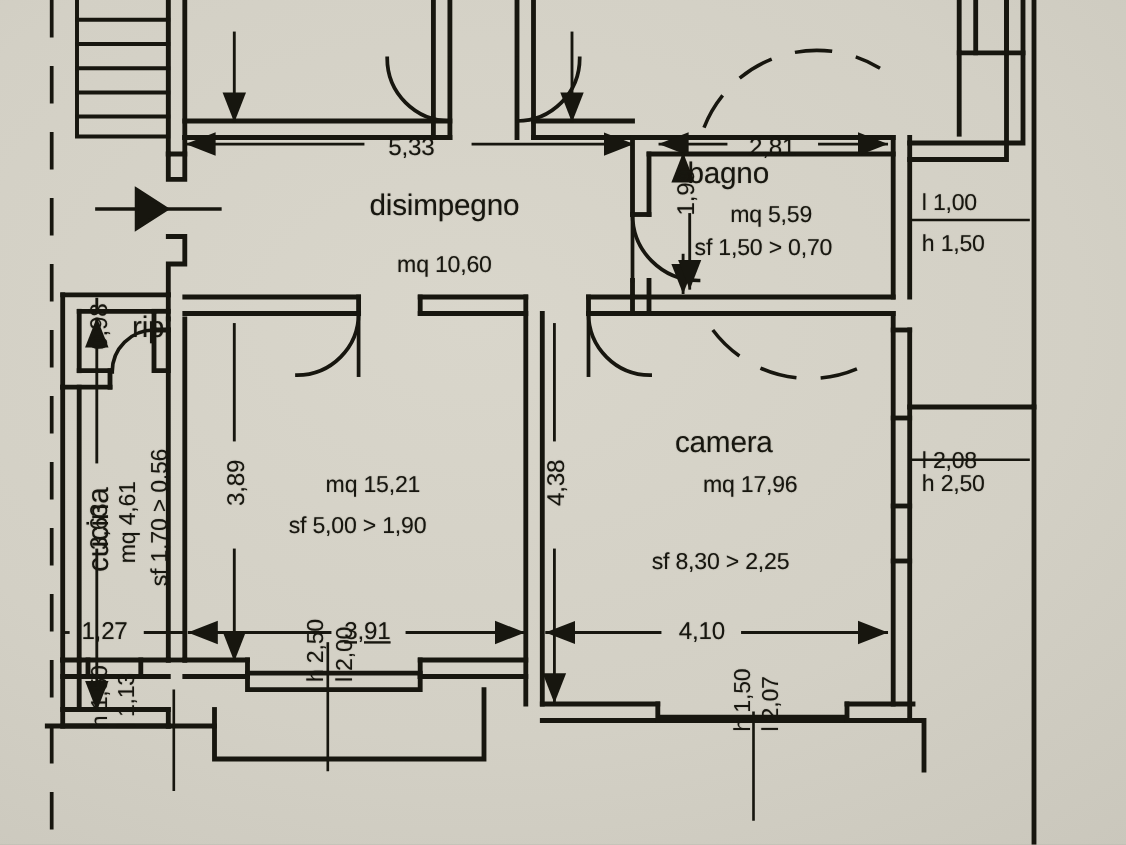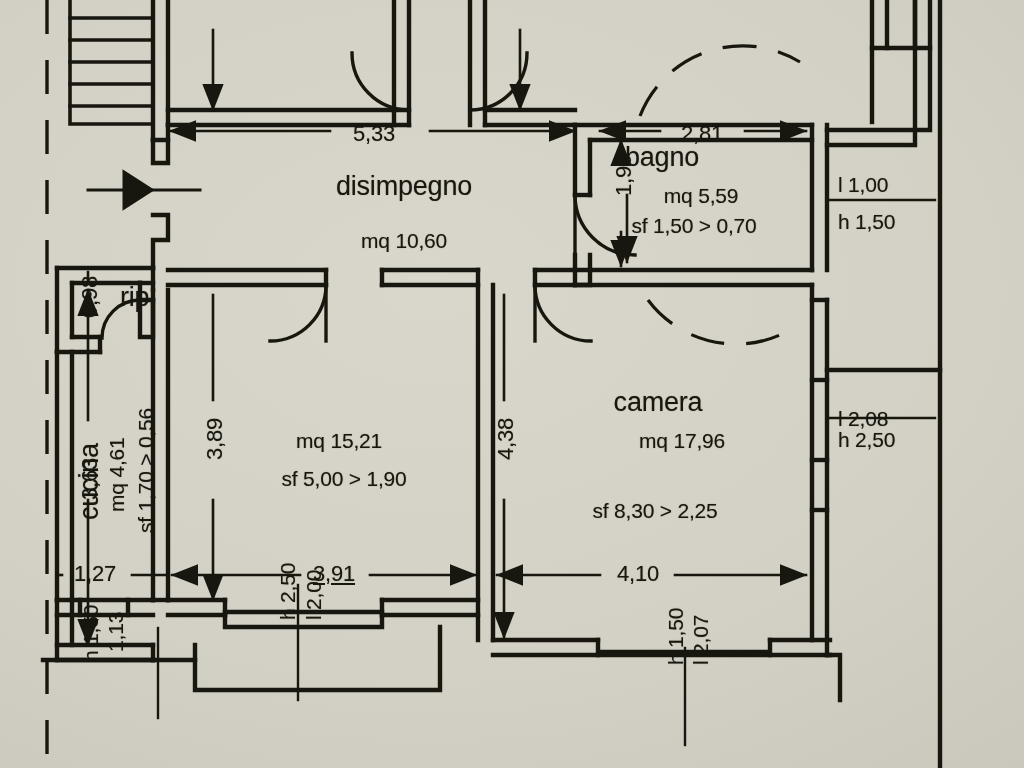--- a/index.html
+++ b/index.html
@@ -291,21 +291,21 @@
   </svg>
 
   <div class="lbl room-name ctr" style="left:404px; top:172px;">disimpegno</div>
   <div class="lbl room-sub ctr" style="left:404px; top:202px;margin-top:28px;">mq 10,60</div>
 
   <div class="lbl room-name ctr" style="left:662px; top:143px;">bagno</div>
   <div class="lbl room-sub ctr" style="left:701px; top:185px;">mq 5,59</div>
   <div class="lbl room-sub ctr" style="left:694px; top:215px;">sf 1,50 &gt; 0,70</div>
 
   <div class="lbl room-sub ctr" style="left:339px; top:430px;">mq 15,21</div>
-  <div class="lbl room-sub ctr" style="left:344px; top:468px;">sf 5,00 &gt; 1,90</div>
+  <div class="lbl room-sub ctr" style="left:325px; top:468px;">sf 5,00 &gt; 1,90</div>
 
   <div class="lbl room-name ctr" style="left:658px; top:388px;">camera</div>
   <div class="lbl room-sub ctr" style="left:658px; top:430px;margin-left:24px;">mq 17,96</div>
   <div class="lbl room-sub ctr" style="left:655px; top:468px;margin-top:32px;">sf 8,30 &gt; 2,25</div>
 
   <div class="lbl room-name" style="left:92px; top:283px;margin-left:28px;">rip.</div>
 
   <div class="lbl room-name rot90" style="left:75px; top:520px;">cucina</div>
   <div class="lbl room-sub rot90" style="left:106px; top:512px;">mq 4,61</div>
   <div class="lbl room-sub rot90" style="left:135px; top:533px;">sf 1,70 &gt; 0,56</div>

